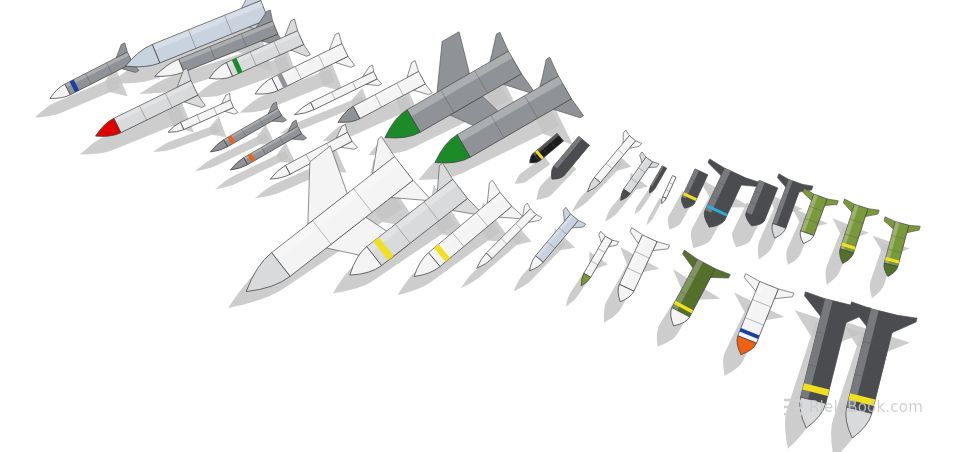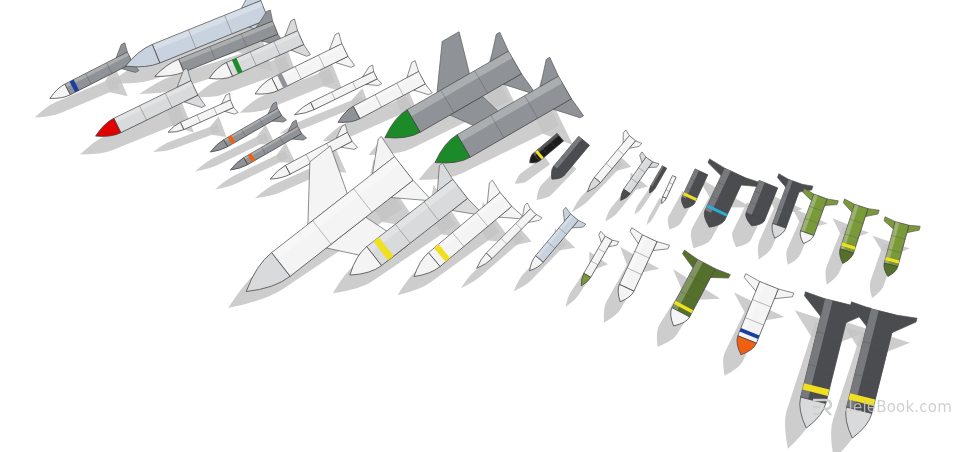--- a/index.html
+++ b/index.html
@@ -1,19 +1,19 @@
 <!DOCTYPE html>
 <html><head>
 <meta charset="utf-8">
 <style>
   html, body { margin: 0; padding: 0; background: #ffffff; }
   body { width: 960px; height: 452px; overflow: hidden; position: relative;
          font-family: "Liberation Sans", sans-serif; }
   #scene { position: absolute; left: 0; top: 0; width: 960px; height: 452px; }
-  .watermark { position: absolute; left: 811px; top: 398px; display: flex; align-items: center;
+  .watermark { position: absolute; left: 782px; top: 398px; display: flex; align-items: center;
                gap: 3px; color: rgba(200,200,200,0.85); font-size: 15px; letter-spacing: 0.2px;
                font-family: "DejaVu Sans", sans-serif; }
   .wm-logo { width: 24px; height: 18px; }
   .wm-text { font-weight: normal; }
 </style>
 </head>
 <body>
 
 <svg id="scene" viewBox="0 0 960 452" xmlns="http://www.w3.org/2000/svg">
   <g id="shadows">

